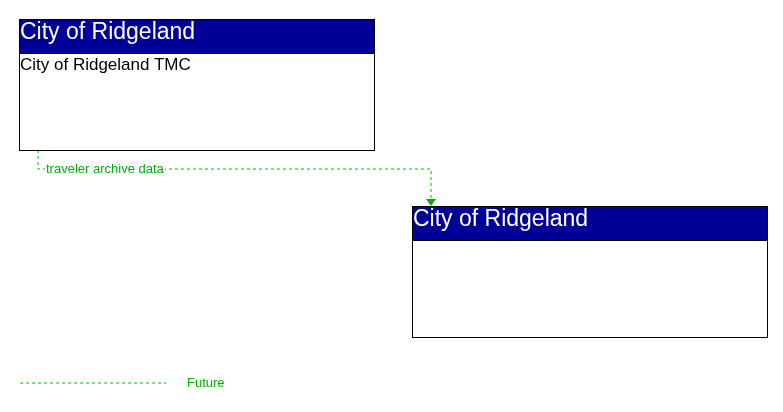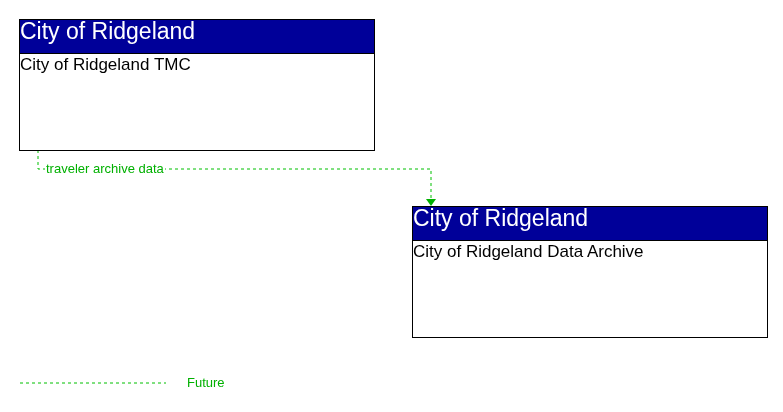--- a/index.html
+++ b/index.html
@@ -23,18 +23,17 @@
   <line x1="20" y1="383" x2="166" y2="383" stroke="#00c000" stroke-width="1" stroke-dasharray="3,3"></line>
 </svg>
 
 <div class="box" style="left:19px; top:19px; width:356px; height:132px;">
   <div class="box-header">City of Ridgeland</div>
   <div class="box-title">City of Ridgeland TMC</div>
 </div>
 
 <div class="box" style="left:412px; top:206px; width:356px; height:132px;">
   <div class="box-header">City of Ridgeland</div>
-  <div class="box-title">City of Ridgeland Data Archive</div>
 </div>
 
 <div class="flow-label" style="left:36px; top:162px;margin-left:9px;">traveler archive data</div>
 
 <div class="legend-label" style="left:187px; top:376px;">Future</div>
 
 </body></html>

